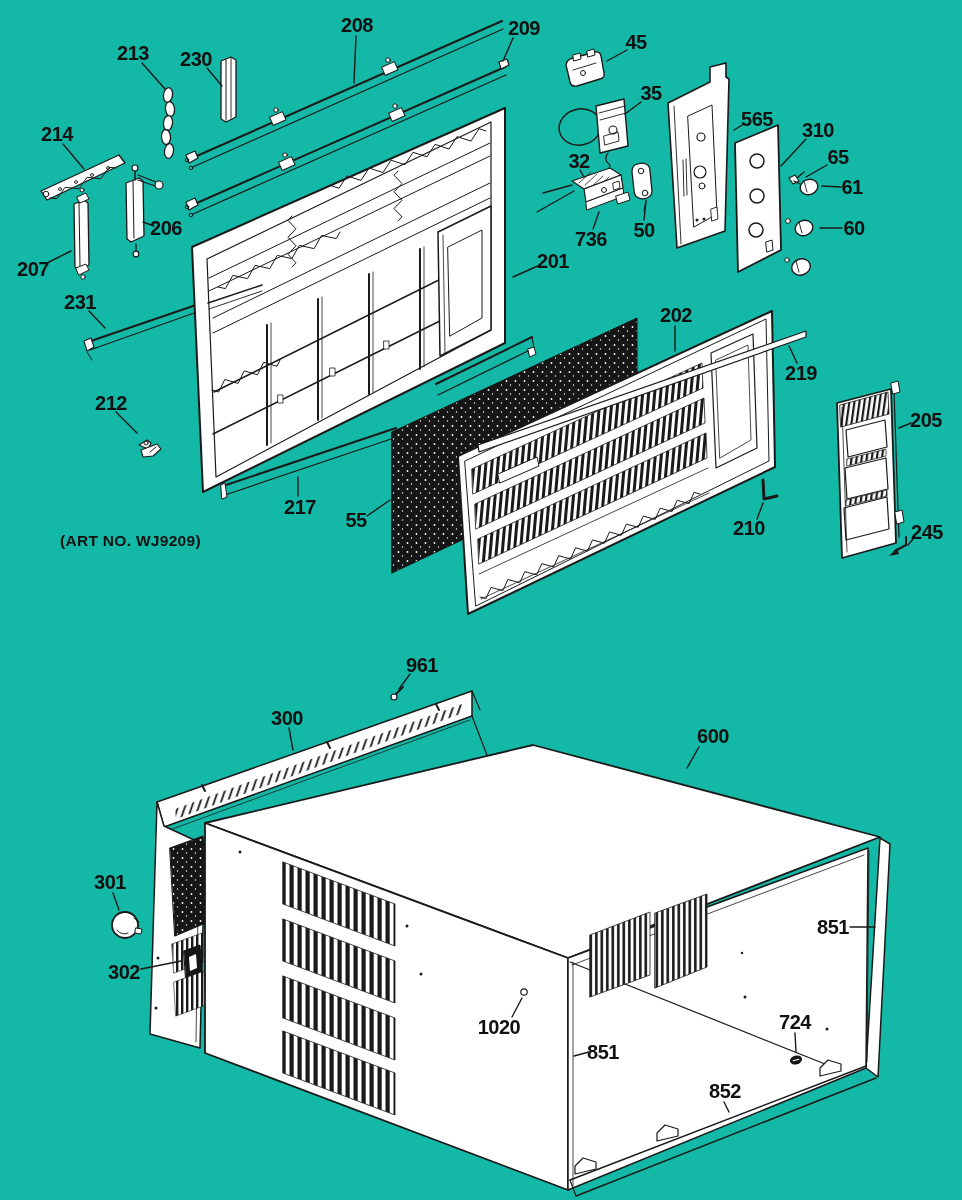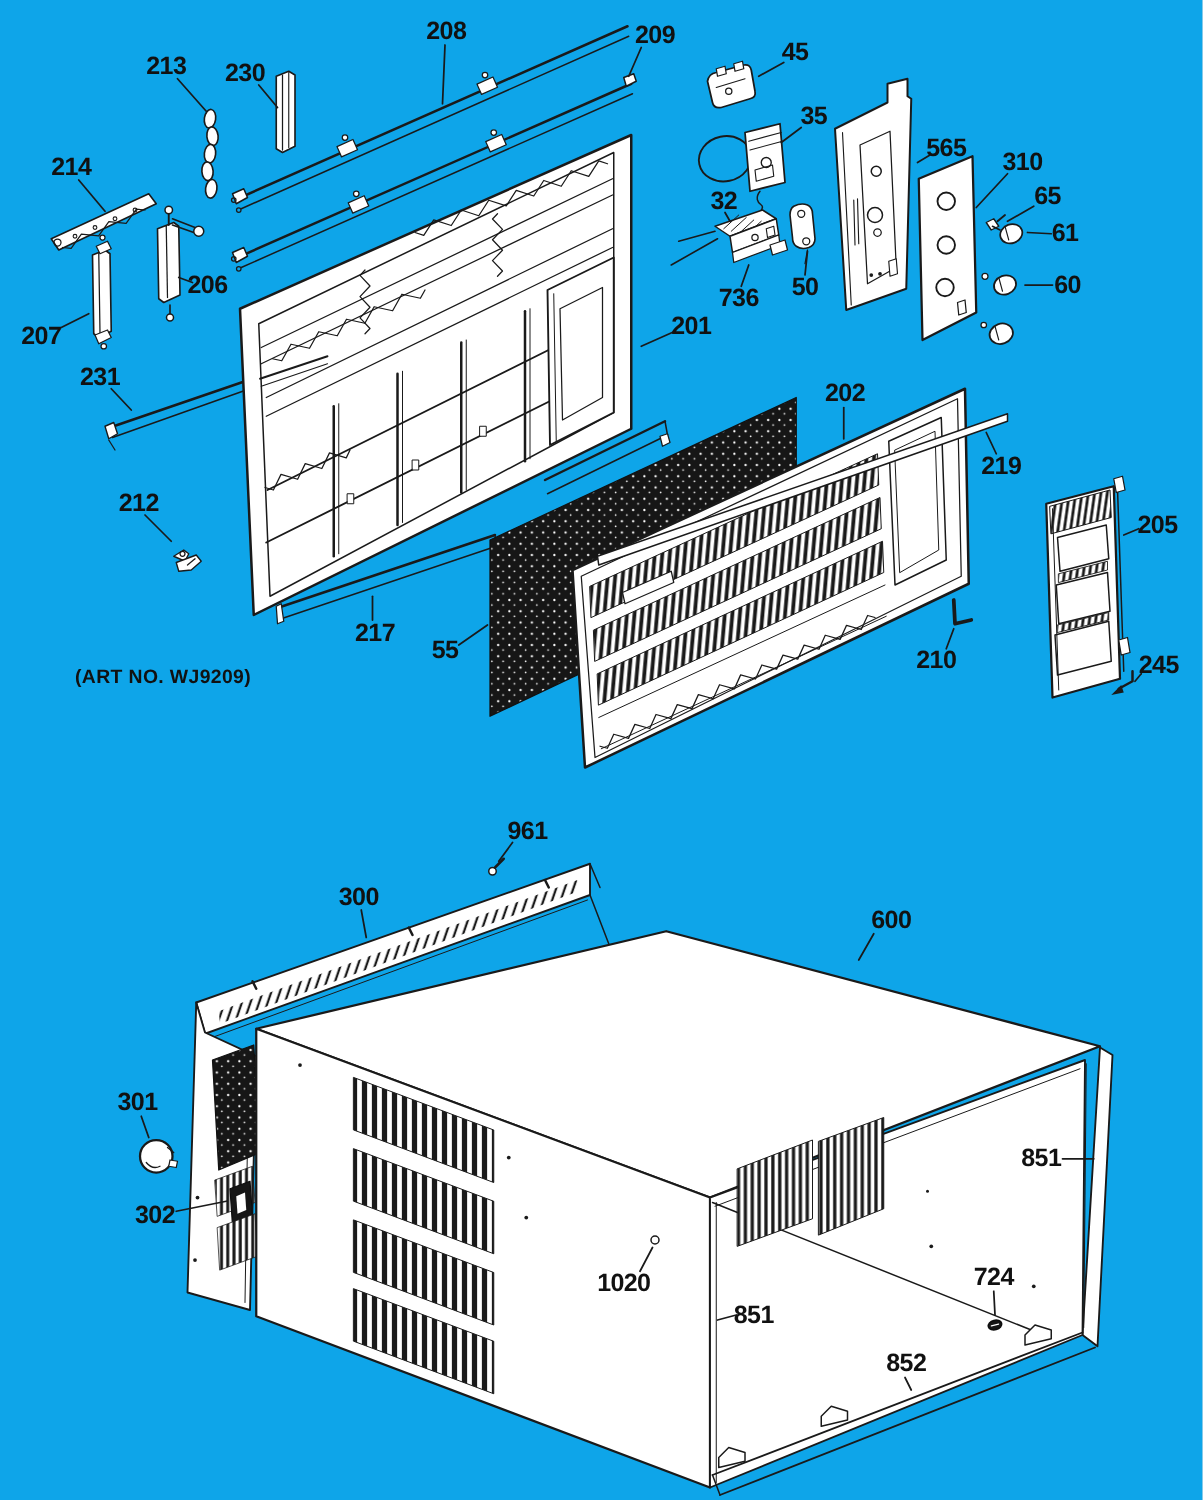--- a/index.html
+++ b/index.html
@@ -1,16 +1,16 @@
 <!DOCTYPE html>
 <html><head>
 <meta charset="utf-8">
 <style>
   html,body{margin:0;padding:0;background:#e8e8e8;}
-  .stage{width:962px;height:1200px;position:relative;background:#0ea5e9;margin:0 auto;overflow:hidden;}
+  .stage{width:962px;height:1200px;position:relative;background:#14b8a6;margin:0 auto;overflow:hidden;}
   svg{position:absolute;left:0;top:0;}
   .ln{fill:none;stroke:#1a1a1a;}
   .fw{fill:#fff;stroke:#1a1a1a;}
   .fk{fill:#161616;stroke:#0d0d0d;}
   .dot{fill:#1a1a1a;stroke:none;}
   .lbl{font-family:"Liberation Sans",sans-serif;font-weight:bold;font-size:20px;letter-spacing:-0.5px;fill:#111;}
   .artno{font-family:"Liberation Sans",sans-serif;font-weight:bold;font-size:15.5px;letter-spacing:.3px;fill:#111;}
   .ld{stroke:#1a1a1a;stroke-width:1.4;}
   svg *{stroke-linecap:round;stroke-linejoin:round;}
 </style>

